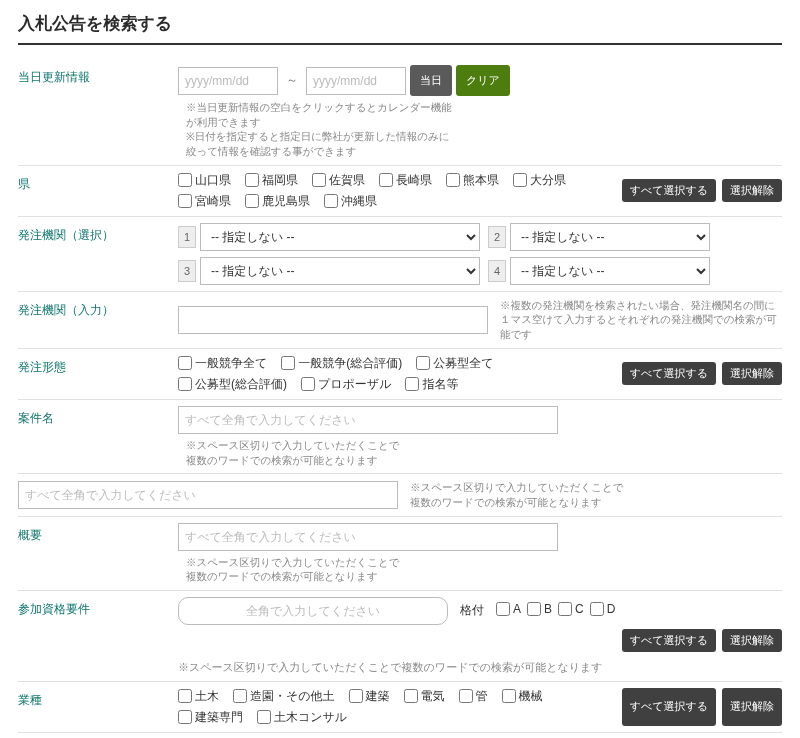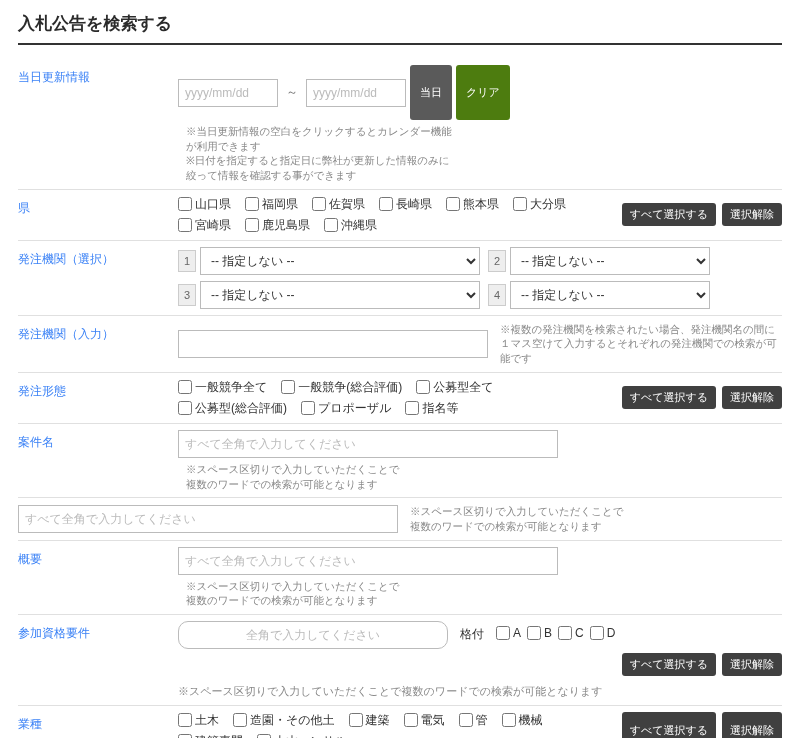--- a/index.html
+++ b/index.html
@@ -20,21 +20,21 @@
 }
 .row {
   display: flex;
   align-items: flex-start;
   border-bottom: 1px solid #e0e0e0;
   padding: 6px 0;
 }
 .label {
   width: 160px;
   flex-shrink: 0;
-  color: #3b82f6;
+  color: #0f766e;
   font-size: 12px;
   padding-top: 4px;
   font-family: Liberation Serif, serif;
 }
 .content {
   flex: 1;
   display: flex;
   flex-wrap: wrap;
   align-items: center;
   gap: 4px;
@@ -47,21 +47,21 @@
   background: #fff;
   color: #333;
 }
 .txt-input { width: 100px; }
 .txt-input.wide { width: 380px; }
 .txt-input::placeholder { color: #bbb; }
 .sel { width: 280px; }
 .tilde { margin: 0 4px; color: #777; }
 .btn {
   border: none;
-  padding: 20px 10px;
+  padding: 8px 10px;
   font-size: 11px;
   color: #fff;
   cursor: pointer;
   border-radius: 3px;
 }
 .btn-dark { background: #5a5a5a; }
 .btn-gray { background: #4d7c0f; }
 .btn-sm { background: #404040; padding: 4px 8px; font-size: 11px; }
 .hint {
   font-size: 10.5px;

